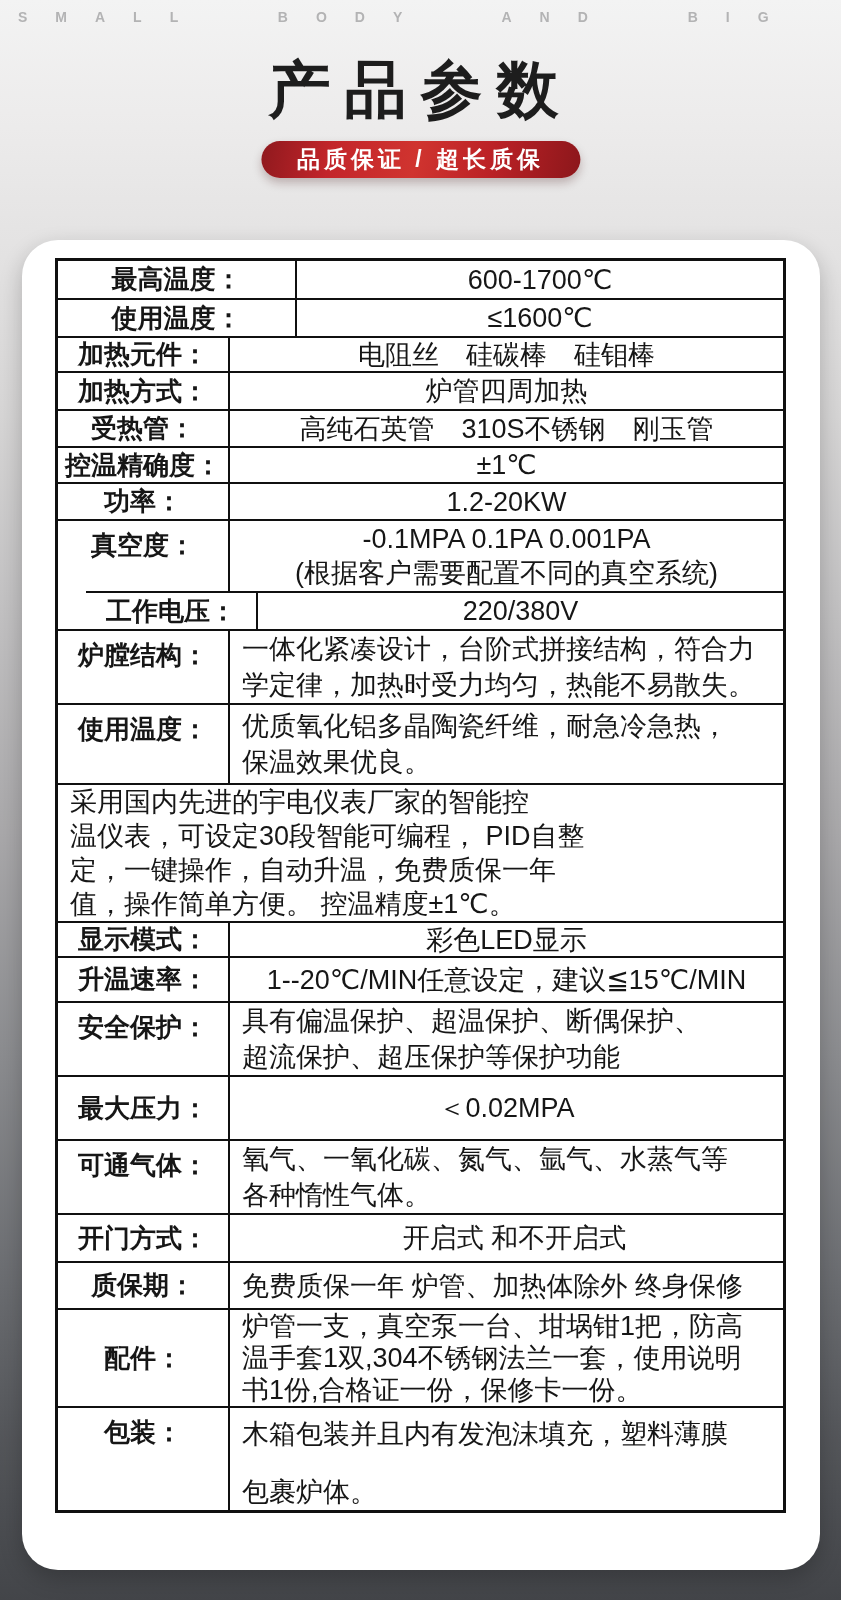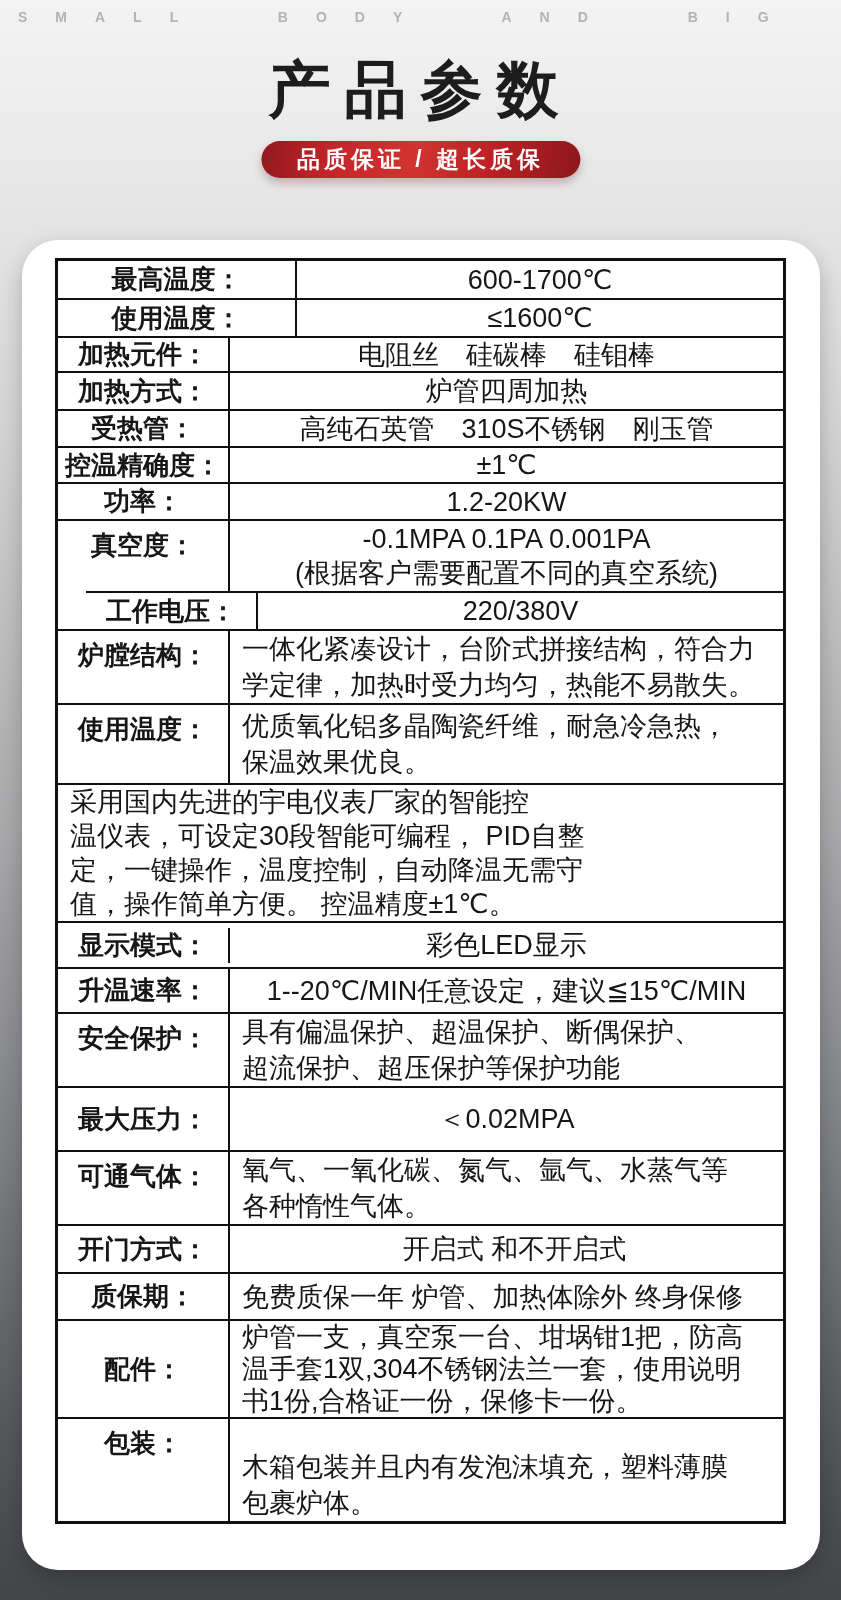--- a/index.html
+++ b/index.html
@@ -51,21 +51,21 @@
   }
   .row.wide .lbl { flex-basis:239px; }
   .lbl.top { align-items:flex-start; padding-top:7px; }
   .val {
     flex:1 1 auto; display:flex; flex-direction:column; justify-content:center;
     font-size:27px; font-weight:500; color:#161616; overflow:hidden;
   }
   .val.center .ln { text-align:center; }
   .val.left { padding-left:12px; padding-right:4px; }
   .val.left .ln { text-align:left; }
-  .val.vtop { justify-content:flex-end; padding-top:8px; }
+  .val.vtop { justify-content:space-between; padding-top:8px; }
   .ln { line-height:var(--lh,36px); white-space:nowrap; }
 </style>
 </head>
 <body>
 
 <div class="page">
   <div class="top-text">SMALL BODY AND BIG STYLE</div>
   <div class="title">产品参数</div>
   <div class="badge">品质保证 / 超长质保</div>
   <div class="card">
@@ -136,25 +136,25 @@
           <div class="lbl top">使用温度：</div>
           <div class="val left">
             <div class="ln">优质氧化铝多晶陶瓷纤维，耐急冷急热，</div>
             <div class="ln">保温效果优良。</div>
           </div>
         </div>
         <div class="row" style="height: 138px;">
           <div class="val left" style="--lh: 34px;">
             <div class="ln">采用国内先进的宇电仪表厂家的智能控</div>
             <div class="ln">温仪表，可设定30段智能可编程， PID自整</div>
-            <div class="ln">定，一键操作，温度控制，自动降温无需守</div>
+            <div class="ln">定，一键操作，自动升温，免费质保一年</div>
             <div class="ln">值，操作简单方便。 控温精度±1℃。</div>
           </div>
         </div>
-        <div class="row" style="height: 46px; align-items: center;">
+        <div class="row" style="height: 35px; align-items: center;">
           <div class="lbl">显示模式：</div>
           <div class="val center">
             <div class="ln">彩色LED显示</div>
           </div>
         </div>
         <div class="row" style="height: 45px;">
           <div class="lbl">升温速率：</div>
           <div class="val center">
             <div class="ln">1--20℃/MIN任意设定，建议≦15℃/MIN</div>
           </div>

